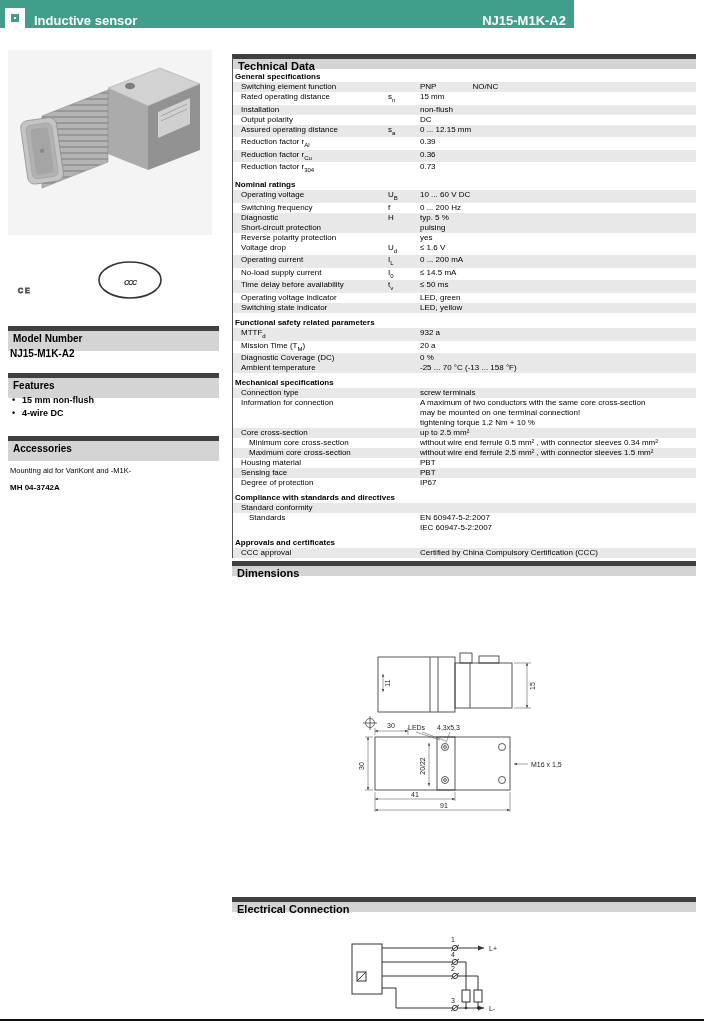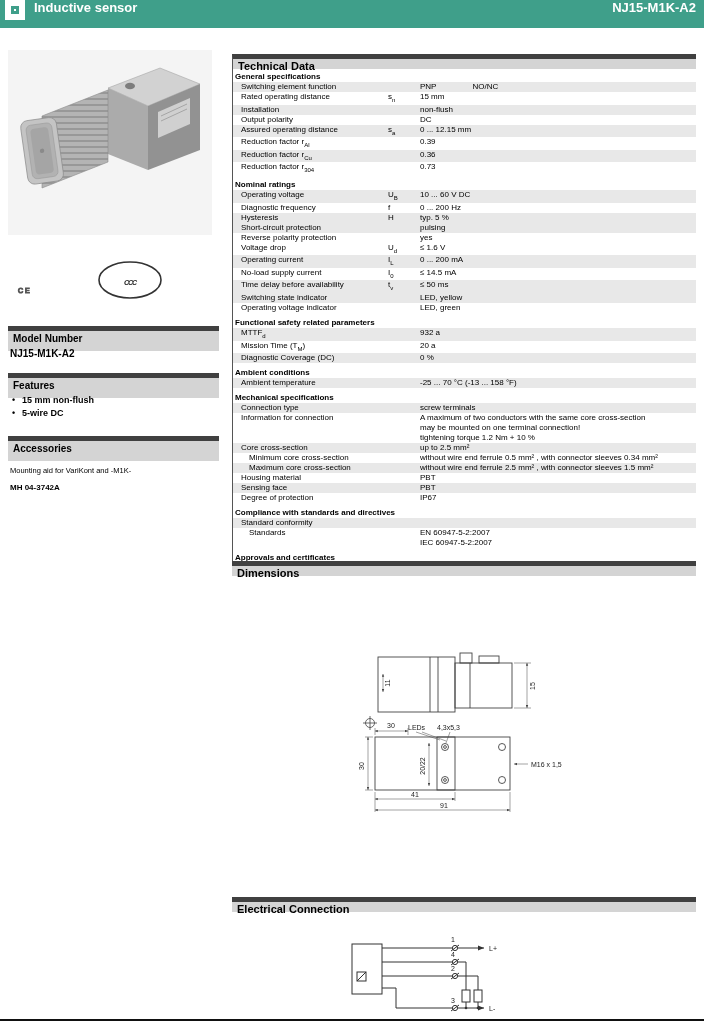--- a/index.html
+++ b/index.html
@@ -1,21 +1,21 @@
 <!DOCTYPE html>
 <html><head>
 <meta charset="utf-8">
 <style>
   *{margin:0;padding:0;box-sizing:border-box}
   html,body{background:#fff}
   body{font-family:"Liberation Sans",sans-serif;color:#000}
   .page{position:relative;width:704px;height:1032px;background:#fff;overflow:hidden}
 
   
-  .topbar{position:absolute;left:0;top:0;width:704px;height:28px;background:#3f9f8a;display:flex;align-items:flex-start}
+  .topbar{position:absolute;left:0;top:0;width:574px;height:28px;background:#3f9f8a;display:flex;align-items:flex-end}
   .logo{width:20px;height:20px;background:#fff;margin-left:5px;display:flex;align-items:center;justify-content:center}
   .logo i{display:block;width:8px;height:8px;border:3px solid #3f9f8a}
   .h-title{color:#fff;font-weight:bold;font-size:13px;margin-left:9px}
   .h-model{color:#fff;font-weight:bold;font-size:13px;margin-left:auto;margin-right:8px}
 
   
   .bar{background:#d4d4d4;border-top:5px solid #404040;font-weight:bold;color:#000;position:absolute}
   .bar.leftcol{left:8px;width:211px;height:25px;font-size:10px;line-height:15px;padding-left:5px}
   .bar.rightcol{left:232px;width:464px;height:15px;font-size:11px;line-height:14px;padding-left:5px}
   #bar-tech{top:54px;border-left:1px solid #555}
@@ -98,21 +98,21 @@
     <ellipse cx="42" cy="24" rx="31" ry="18" fill="none" stroke="#333" stroke-width="1.6"></ellipse>
     <text x="42" y="29" font-size="15" font-weight="bold" font-style="italic" text-anchor="middle" fill="#333" letter-spacing="-1">CCC</text>
   </svg>
 
   <div id="bar-model" class="bar leftcol">Model Number</div>
   <div id="model-val">NJ15-M1K-A2</div>
 
   <div id="bar-features" class="bar leftcol">Features</div>
   <ul id="features-list">
       <li>15 mm non-flush</li>
-      <li>5-wire DC</li>
+      <li>4-wire DC</li>
     </ul>
 
   <div id="bar-acc" class="bar leftcol">Accessories</div>
   <div id="acc-name">MH 04-3742A</div>
   <div id="acc-desc">Mounting aid for VariKont and -M1K-</div>
 
   <div id="bar-tech" class="bar rightcol">Technical Data</div>
   <div id="tech">
       <div class="tgroup first">General specifications</div>
       <div class="trow shade">
@@ -155,26 +155,26 @@
         <div class="tsym"></div>
         <div class="tval"><span>0.73</span></div>
       </div>
       <div class="tgroup">Nominal ratings</div>
       <div class="trow shade">
         <div class="tlabel">Operating voltage</div>
         <div class="tsym">U<sub>B</sub></div>
         <div class="tval"><span>10 ... 60 V DC</span></div>
       </div>
       <div class="trow">
-        <div class="tlabel">Diagnostic frequency</div>
+        <div class="tlabel">Switching frequency</div>
         <div class="tsym">f</div>
         <div class="tval"><span>0 ... 200 Hz</span></div>
       </div>
       <div class="trow shade">
-        <div class="tlabel">Hysteresis</div>
+        <div class="tlabel">Diagnostic</div>
         <div class="tsym">H</div>
         <div class="tval"><span>typ. 5  %</span></div>
       </div>
       <div class="trow shade">
         <div class="tlabel">Short-circuit protection</div>
         <div class="tsym"></div>
         <div class="tval"><span>pulsing</span></div>
       </div>
       <div class="trow">
         <div class="tlabel">Reverse polarity protection</div>
@@ -194,47 +194,46 @@
       <div class="trow">
         <div class="tlabel">No-load supply current</div>
         <div class="tsym">I<sub>0</sub></div>
         <div class="tval"><span>≤ 14.5 mA</span></div>
       </div>
       <div class="trow shade">
         <div class="tlabel">Time delay before availability</div>
         <div class="tsym">t<sub>v</sub></div>
         <div class="tval"><span>≤ 50 ms</span></div>
       </div>
+      <div class="trow">
+        <div class="tlabel">Operating voltage indicator</div>
+        <div class="tsym"></div>
+        <div class="tval"><span>LED, green</span></div>
+      </div>
       <div class="trow shade">
         <div class="tlabel">Switching state indicator</div>
         <div class="tsym"></div>
         <div class="tval"><span>LED, yellow</span></div>
       </div>
-      <div class="trow">
-        <div class="tlabel">Operating voltage indicator</div>
-        <div class="tsym"></div>
-        <div class="tval"><span>LED, green</span></div>
-      </div>
       <div class="tgroup">Functional safety related parameters</div>
       <div class="trow shade">
         <div class="tlabel">MTTF<sub>d</sub></div>
         <div class="tsym"></div>
         <div class="tval"><span>932 a</span></div>
       </div>
       <div class="trow">
         <div class="tlabel">Mission Time (T<sub>M</sub>)</div>
         <div class="tsym"></div>
         <div class="tval"><span>20 a</span></div>
       </div>
       <div class="trow shade">
         <div class="tlabel">Diagnostic Coverage (DC)</div>
         <div class="tsym"></div>
         <div class="tval"><span>0 %</span></div>
       </div>
-      <div class="tgroup">Ambient conditions</div>
       <div class="trow shade">
         <div class="tlabel">Ambient temperature</div>
         <div class="tsym"></div>
         <div class="tval"><span>-25 ... 70 °C (-13 ... 158 °F)</span></div>
       </div>
       <div class="tgroup">Mechanical specifications</div>
       <div class="trow shade">
         <div class="tlabel">Connection type</div>
         <div class="tsym"></div>
         <div class="tval"><span>screw terminals</span></div>

